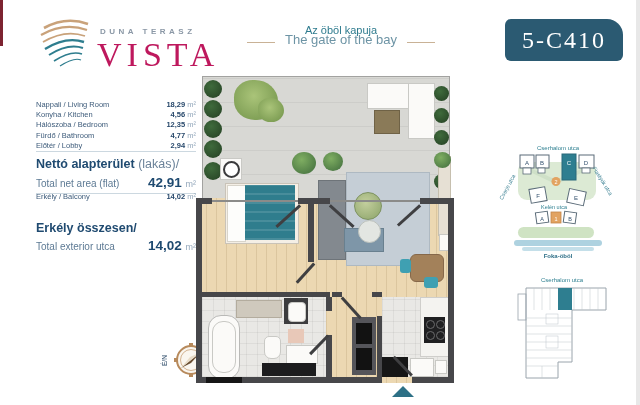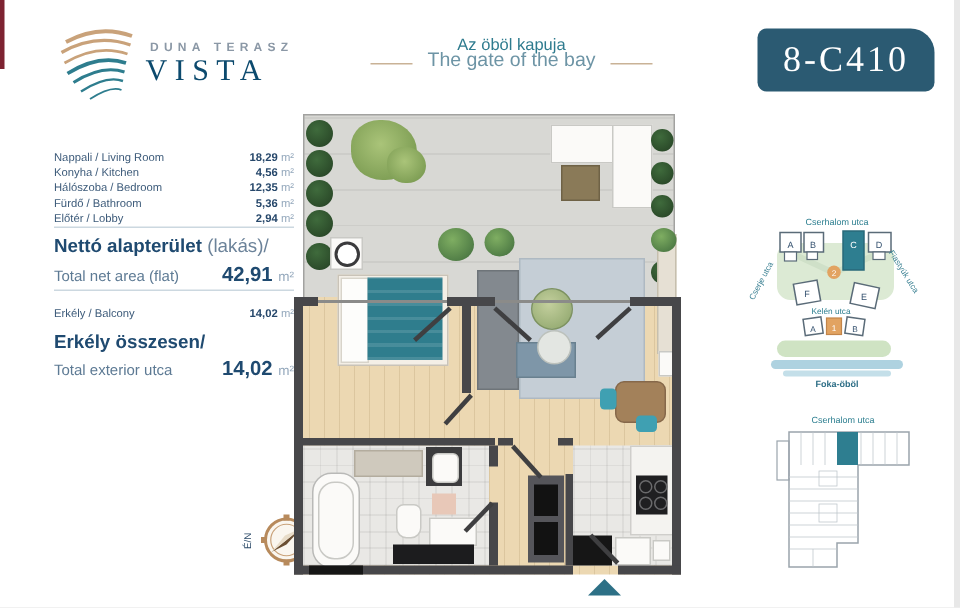--- a/index.html
+++ b/index.html
@@ -2,42 +2,42 @@
 <html><head>
 <meta charset="utf-8">
 <style>
   html,body{margin:0;padding:0;background:#e8e8e8;}
   .page{position:relative;width:636px;height:405px;background:#ffffff;overflow:hidden;
         font-family:"Liberation Sans",sans-serif;color:#27486b;}
   .a{position:absolute;}
   
   .redstrip{left:0;top:16;width:3px;height:46px;background:#7d2331;}
   .brand-top{left:100px;top:27px;font-size:8px;letter-spacing:3.5px;color:#8b98a6;font-weight:bold;}
-  .brand-main{left:97px;top:36px;font-family:"Liberation Serif",serif;font-size:20px;letter-spacing:5px;
-              color:#0c4a6e;}
+  .brand-main{left:97px;top:36px;font-family:"Liberation Serif",serif;font-size:34px;letter-spacing:5px;
+              color:#be185d;}
   .title-hu{left:251px;top:24px;width:180px;text-align:center;font-size:11px;color:#2e7b8e;}
   .title-en{left:251px;top:32px;width:180px;text-align:center;font-size:13px;color:#6d94a5;}
   .dash{top:42px;width:28px;height:1px;background:#c9b296;}
   .badge{left:505px;top:19px;width:118px;height:42px;background:#2b5a72;
          border-radius:6px 16px 6px 6px;display:flex;align-items:center;justify-content:center;}
   .badge span{font-family:"Liberation Serif",serif;font-size:24px;color:#ffffff;letter-spacing:2px;}
   .binfo{right:18px;top:84px;text-align:right;font-size:8px;line-height:9.5px;}
   .binfo b{color:#27486b;} .binfo i{font-style:normal;color:#8a9bac;}
   
   .rooms{left:36px;top:101px;width:160px;font-size:7.5px;line-height:7px;}
   .rrow{display:flex;justify-content:space-between;margin-bottom:3.2px;color:#3d5b7a;}
   .rrow .v{font-weight:bold;color:#27486b;} .u{font-weight:normal;color:#94a8bc;}
   .div1{left:36px;width:160px;height:1px;background:#ccd8e0;}
   .nett-t{left:36px;top:157px;font-size:12.5px;}
   .nett-t b{color:#1f4a70;} .nett-t i{font-style:normal;color:#6b8299;font-weight:normal;}
   .nett-r{left:36px;top:175px;width:160px;display:flex;justify-content:space-between;align-items:baseline;}
   .sub{font-size:10px;color:#5d7a94;}
   .big{font-size:13.5px;font-weight:bold;color:#1f4a70;}
   .big .u{font-size:9px;}
-  .balc{left:36px;top:204px;width:160px;display:flex;justify-content:space-between;font-size:7.5px;color:#3d5b7a;}
+  .balc{left:36px;top:192px;width:160px;display:flex;justify-content:space-between;font-size:7.5px;color:#3d5b7a;}
   .balc .v{font-weight:bold;color:#27486b;}
   .kult-t{left:36px;top:221px;font-size:12.5px;font-weight:bold;color:#1f4a70;}
   .kult-r{left:36px;top:238px;width:160px;display:flex;justify-content:space-between;align-items:baseline;}
   
   .plan{left:196px;top:76px;width:258px;height:313px;}
   .terr{left:6px;top:0;width:246px;height:122px;background:#d8d8d4;border:1px solid #a2a2a0;
         background-image:repeating-linear-gradient(0deg,rgba(0,0,0,.05) 0 1px,transparent 1px 24px);}
   .wood{left:0;top:122px;width:258px;height:185px;background:#ecd8b2;
         background-image:repeating-linear-gradient(90deg,rgba(120,90,40,.14) 0 1px,transparent 1px 10px);}
   .wall{background:#47474a;}
@@ -72,21 +72,21 @@
   </svg>
   <div class="a brand-top">DUNA TERASZ</div>
   <div class="a brand-main">VISTA</div>
 
   <div class="a title-hu">Az öböl kapuja</div>
   <div class="a title-en">The gate of the bay</div>
   <div class="a dash" style="left:247px;"></div>
   <div class="a dash" style="left:407px;"></div>
 
   <div class="a badge">
-    <span>8-C410</span>
+    <span>5-C410</span>
   </div>
 
 
   <div class="a rooms">
     <div class="rrow">
       <span>Nappali / Living Room</span>
       <span class="v"><span>18,29</span>
       <span class="u">m²</span></span>
       </div>
     <div class="rrow">
@@ -94,21 +94,21 @@
       <span class="v"><span>4,56</span>
       <span class="u">m²</span></span>
       </div>
     <div class="rrow">
       <span>Hálószoba / Bedroom</span>
       <span class="v"><span>12,35</span>
       <span class="u">m²</span></span>
       </div>
     <div class="rrow">
       <span>Fürdő / Bathroom</span>
-      <span class="v"><span>5,36</span>
+      <span class="v"><span>4,77</span>
       <span class="u">m²</span></span>
       </div>
     <div class="rrow">
       <span>Előtér / Lobby</span>
       <span class="v"><span>2,94</span>
       <span class="u">m²</span></span>
       </div>
   </div>
 
   <div class="a div1" style="top:151px;"></div>

